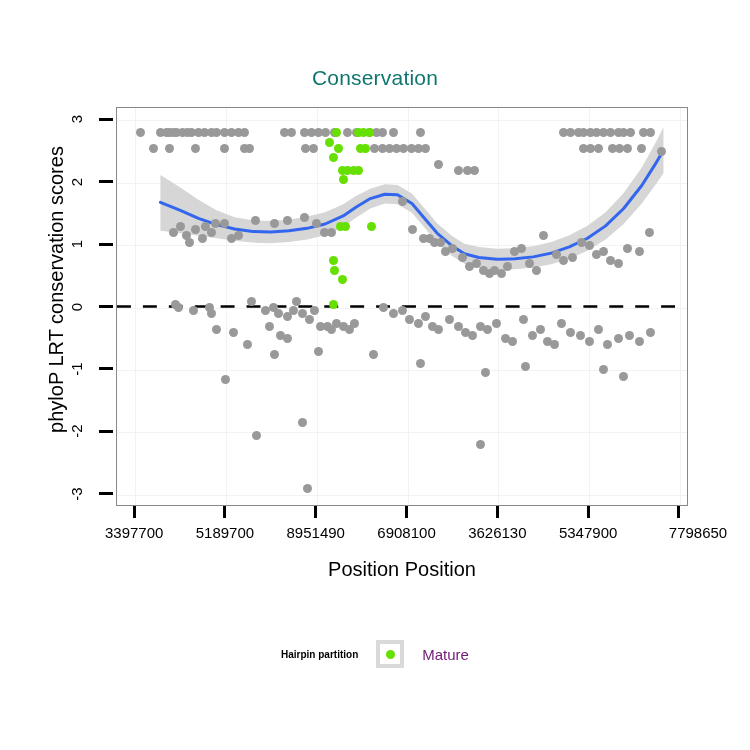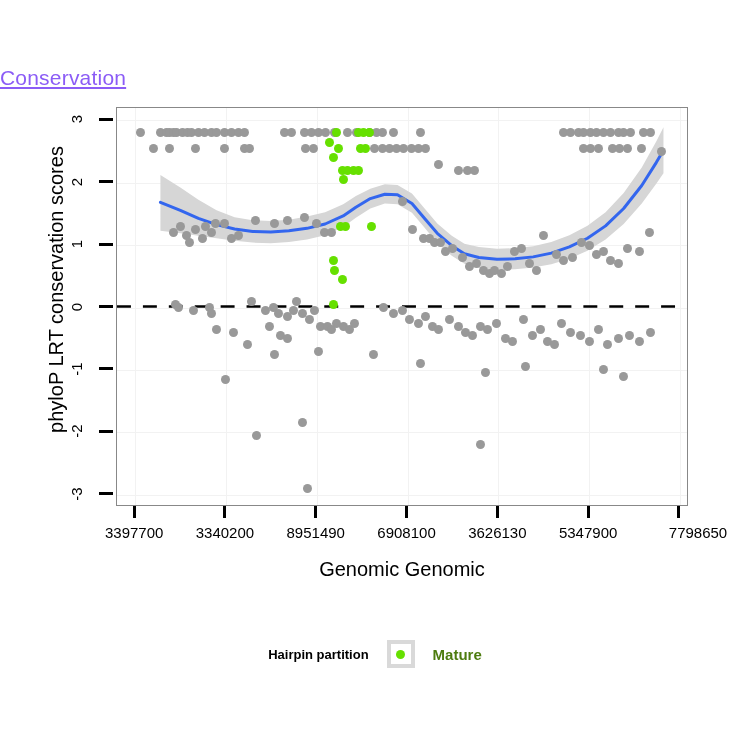--- a/index.html
+++ b/index.html
@@ -10,25 +10,24 @@
     color:#000000;
     overflow:hidden;
     position:relative;
   }
   #root{position:absolute;left:0;top:0;width:750px;height:750px;}
 
   
   .chart-title{
     position:absolute;
     left:0;top:66px;width:750px;
-    text-align:left;
+    text-align:center;
     font-size:21px;
-    color:#8b5cf6;
+    color:#0f766e;
     letter-spacing:.2px;
-    text-decoration:underline;
   }
 
   
   .panel{
     position:absolute;
     left:116px;top:107px;
     width:572px;height:399px;
     background:#ffffff;
     border:1.5px solid #888888;
     box-sizing:border-box;
@@ -78,40 +77,40 @@
     text-align:center;font-size:20px;
   }
 
   
   .legend{
     position:absolute;
     left:0;top:640px;width:750px;
     display:flex;align-items:center;justify-content:center;
     gap:10px;
   }
-  .legend-title{font-size:13px;font-weight:bold;color:#000;margin-right:8px;}
+  .legend-title{font-size:10px;font-weight:bold;color:#000;margin-right:8px;}
   .legend-key{
     width:28px;height:28px;
     background:#ffffff;
     border:4px solid #d9d9d9;
     box-sizing:border-box;
     display:flex;align-items:center;justify-content:center;
   }
   .legend-dot{width:9px;height:9px;border-radius:50%;background:#66E000;}
-  .legend-label{font-size:15px;color:#4d7c0f;margin-left:8px;font-weight:bold;}
+  .legend-label{font-size:15px;color:#701a75;margin-left:8px;}
 </style>
 </head>
 <body>
 
 <div id="root">
 
   <div class="chart-title">Conservation</div>
 
   <div class="ylab">phyloP LRT conservation scores</div>
-  <div class="xlab">Genomic Genomic</div>
+  <div class="xlab">Position Position</div>
 
   <div id="yticks">
       <div class="ytick-mark" style="top: 117.969px;"></div>
       <div class="ytick-wrap" style="top: 109.469px;">
         <span>3</span>
       </div>
       <div class="ytick-mark" style="top: 180.312px;"></div>
       <div class="ytick-wrap" style="top: 171.812px;">
         <span>2</span>
       </div>
@@ -133,21 +132,21 @@
       </div>
       <div class="ytick-mark" style="top: 492.031px;"></div>
       <div class="ytick-wrap" style="top: 483.531px;">
         <span>-3</span>
       </div>
     </div>
   <div id="xticks">
       <div class="xtick-mark" style="left: 132.659px;"></div>
       <div class="xtick-label" style="left: 134.159px;">3397700</div>
       <div class="xtick-mark" style="left: 223.452px;"></div>
-      <div class="xtick-label" style="left: 224.952px;">3340200</div>
+      <div class="xtick-label" style="left: 224.952px;">5189700</div>
       <div class="xtick-mark" style="left: 314.246px;"></div>
       <div class="xtick-label" style="left: 315.746px;">8951490</div>
       <div class="xtick-mark" style="left: 405.04px;"></div>
       <div class="xtick-label" style="left: 406.54px;">6908100</div>
       <div class="xtick-mark" style="left: 495.833px;"></div>
       <div class="xtick-label" style="left: 497.333px;">3626130</div>
       <div class="xtick-mark" style="left: 586.627px;"></div>
       <div class="xtick-label" style="left: 588.127px;">5347900</div>
       <div class="xtick-mark" style="left: 677.421px;"></div>
       <div class="xtick-label" style="left: 698px;">7798650</div>

